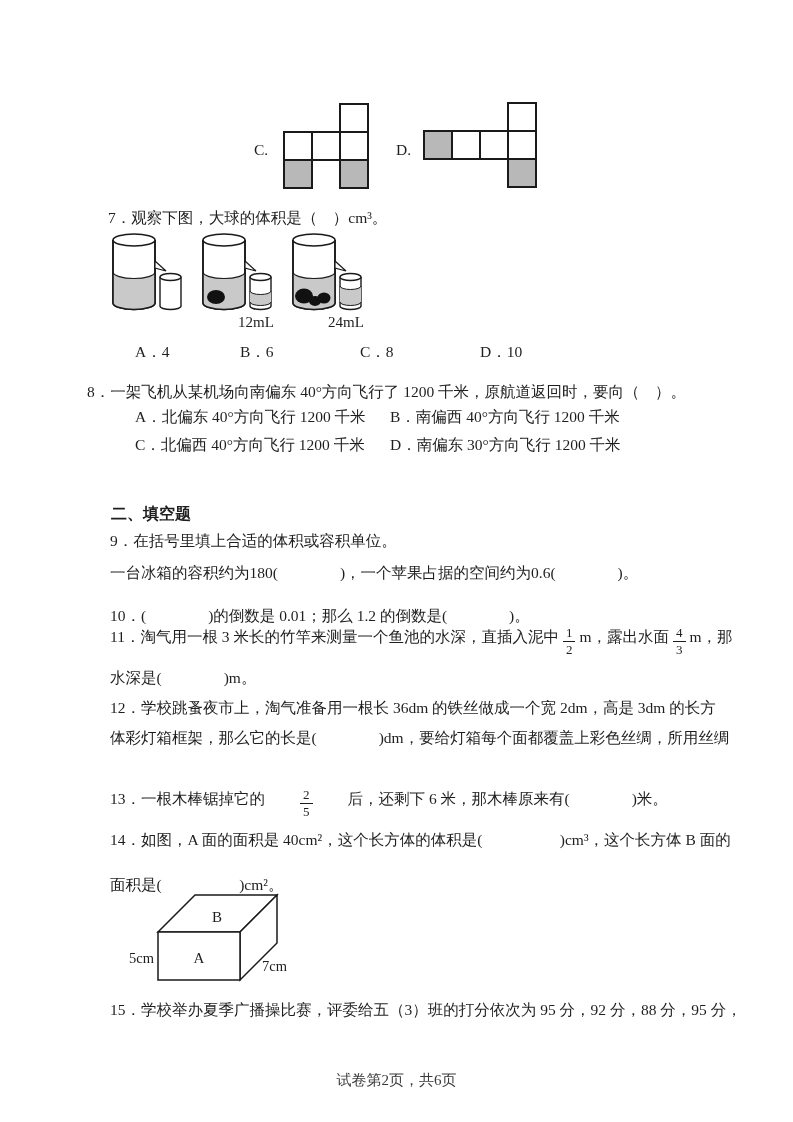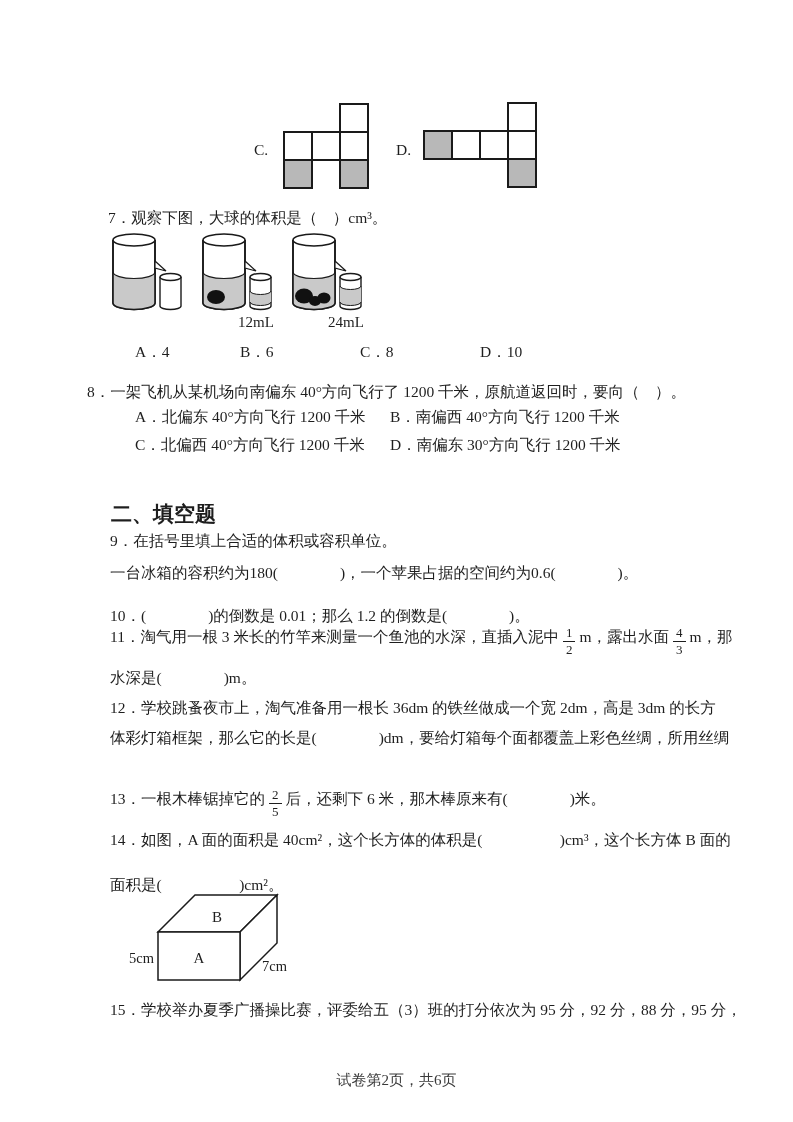--- a/index.html
+++ b/index.html
@@ -7,21 +7,21 @@
     position:relative;
     width:793px;height:1122px;
     background:#ffffff;
     font-family:"Liberation Serif","DejaVu Serif",serif;
     color:#1e1e1e;
     font-size:15.5px;
     overflow:hidden;
   }
   .abs{position:absolute;white-space:pre;}
   .line{line-height:22px;}
-  .bold{font-weight:700;font-size:21px;}
+  .bold{font-weight:700;font-size:16px;}
   .net-grid{position:absolute;}
   .net-cell{
     position:absolute;
     background:#ffffff;
     border:2px solid #1a1a1a;
     box-sizing:border-box;
   }
   .net-cell.shaded{background:#b8b8b8;}
   .fracline{display:flex;align-items:flex-start;white-space:pre;line-height:22px;}
   .frac{
@@ -135,21 +135,21 @@
     <span class="frac"><span class="num">1</span><span class="den">2</span></span>
     <span>m，露出水面</span>
     <span class="frac"><span class="num">4</span><span class="den">3</span></span>
     <span>m，那</span>
   </div>
   <div class="abs line" style="left:110px;top:667px;">水深是(　　　　)m。</div>
 
   <div class="abs line" style="left:110px;top:697px;">12．学校跳蚤夜市上，淘气准备用一根长 36dm 的铁丝做成一个宽 2dm，高是 3dm 的长方</div>
   <div class="abs line" style="left:110px;top:727px;">体彩灯箱框架，那么它的长是(　　　　)dm，要给灯箱每个面都覆盖上彩色丝绸，所用丝绸</div>
 
-  <div class="abs fracline" style="left:110px;top:788px;height:30px;">
+  <div class="abs fracline" style="left:110px;top:788px;height:30px;gap:31px;">
     <span>13．一根木棒锯掉它的</span>
     <span class="frac"><span class="num">2</span><span class="den">5</span></span>
     <span>后，还剩下 6 米，那木棒原来有(　　　　)米。</span>
   </div>
 
   <div class="abs line" style="left:110px;top:829px;">14．如图，A 面的面积是 40cm²，这个长方体的体积是(　　　　　)cm³，这个长方体 B 面的</div>
   <div class="abs line" style="left:110px;top:862px;margin-top:12px;">面积是(　　　　　)cm²。</div>
 
   <svg class="abs" style="left:118px;top:885px;" width="185" height="105" viewBox="0 0 185 105">
     <polygon points="40,47 77,10 159,10 122,47" fill="#ffffff" stroke="#1a1a1a" stroke-width="1.5"></polygon>

